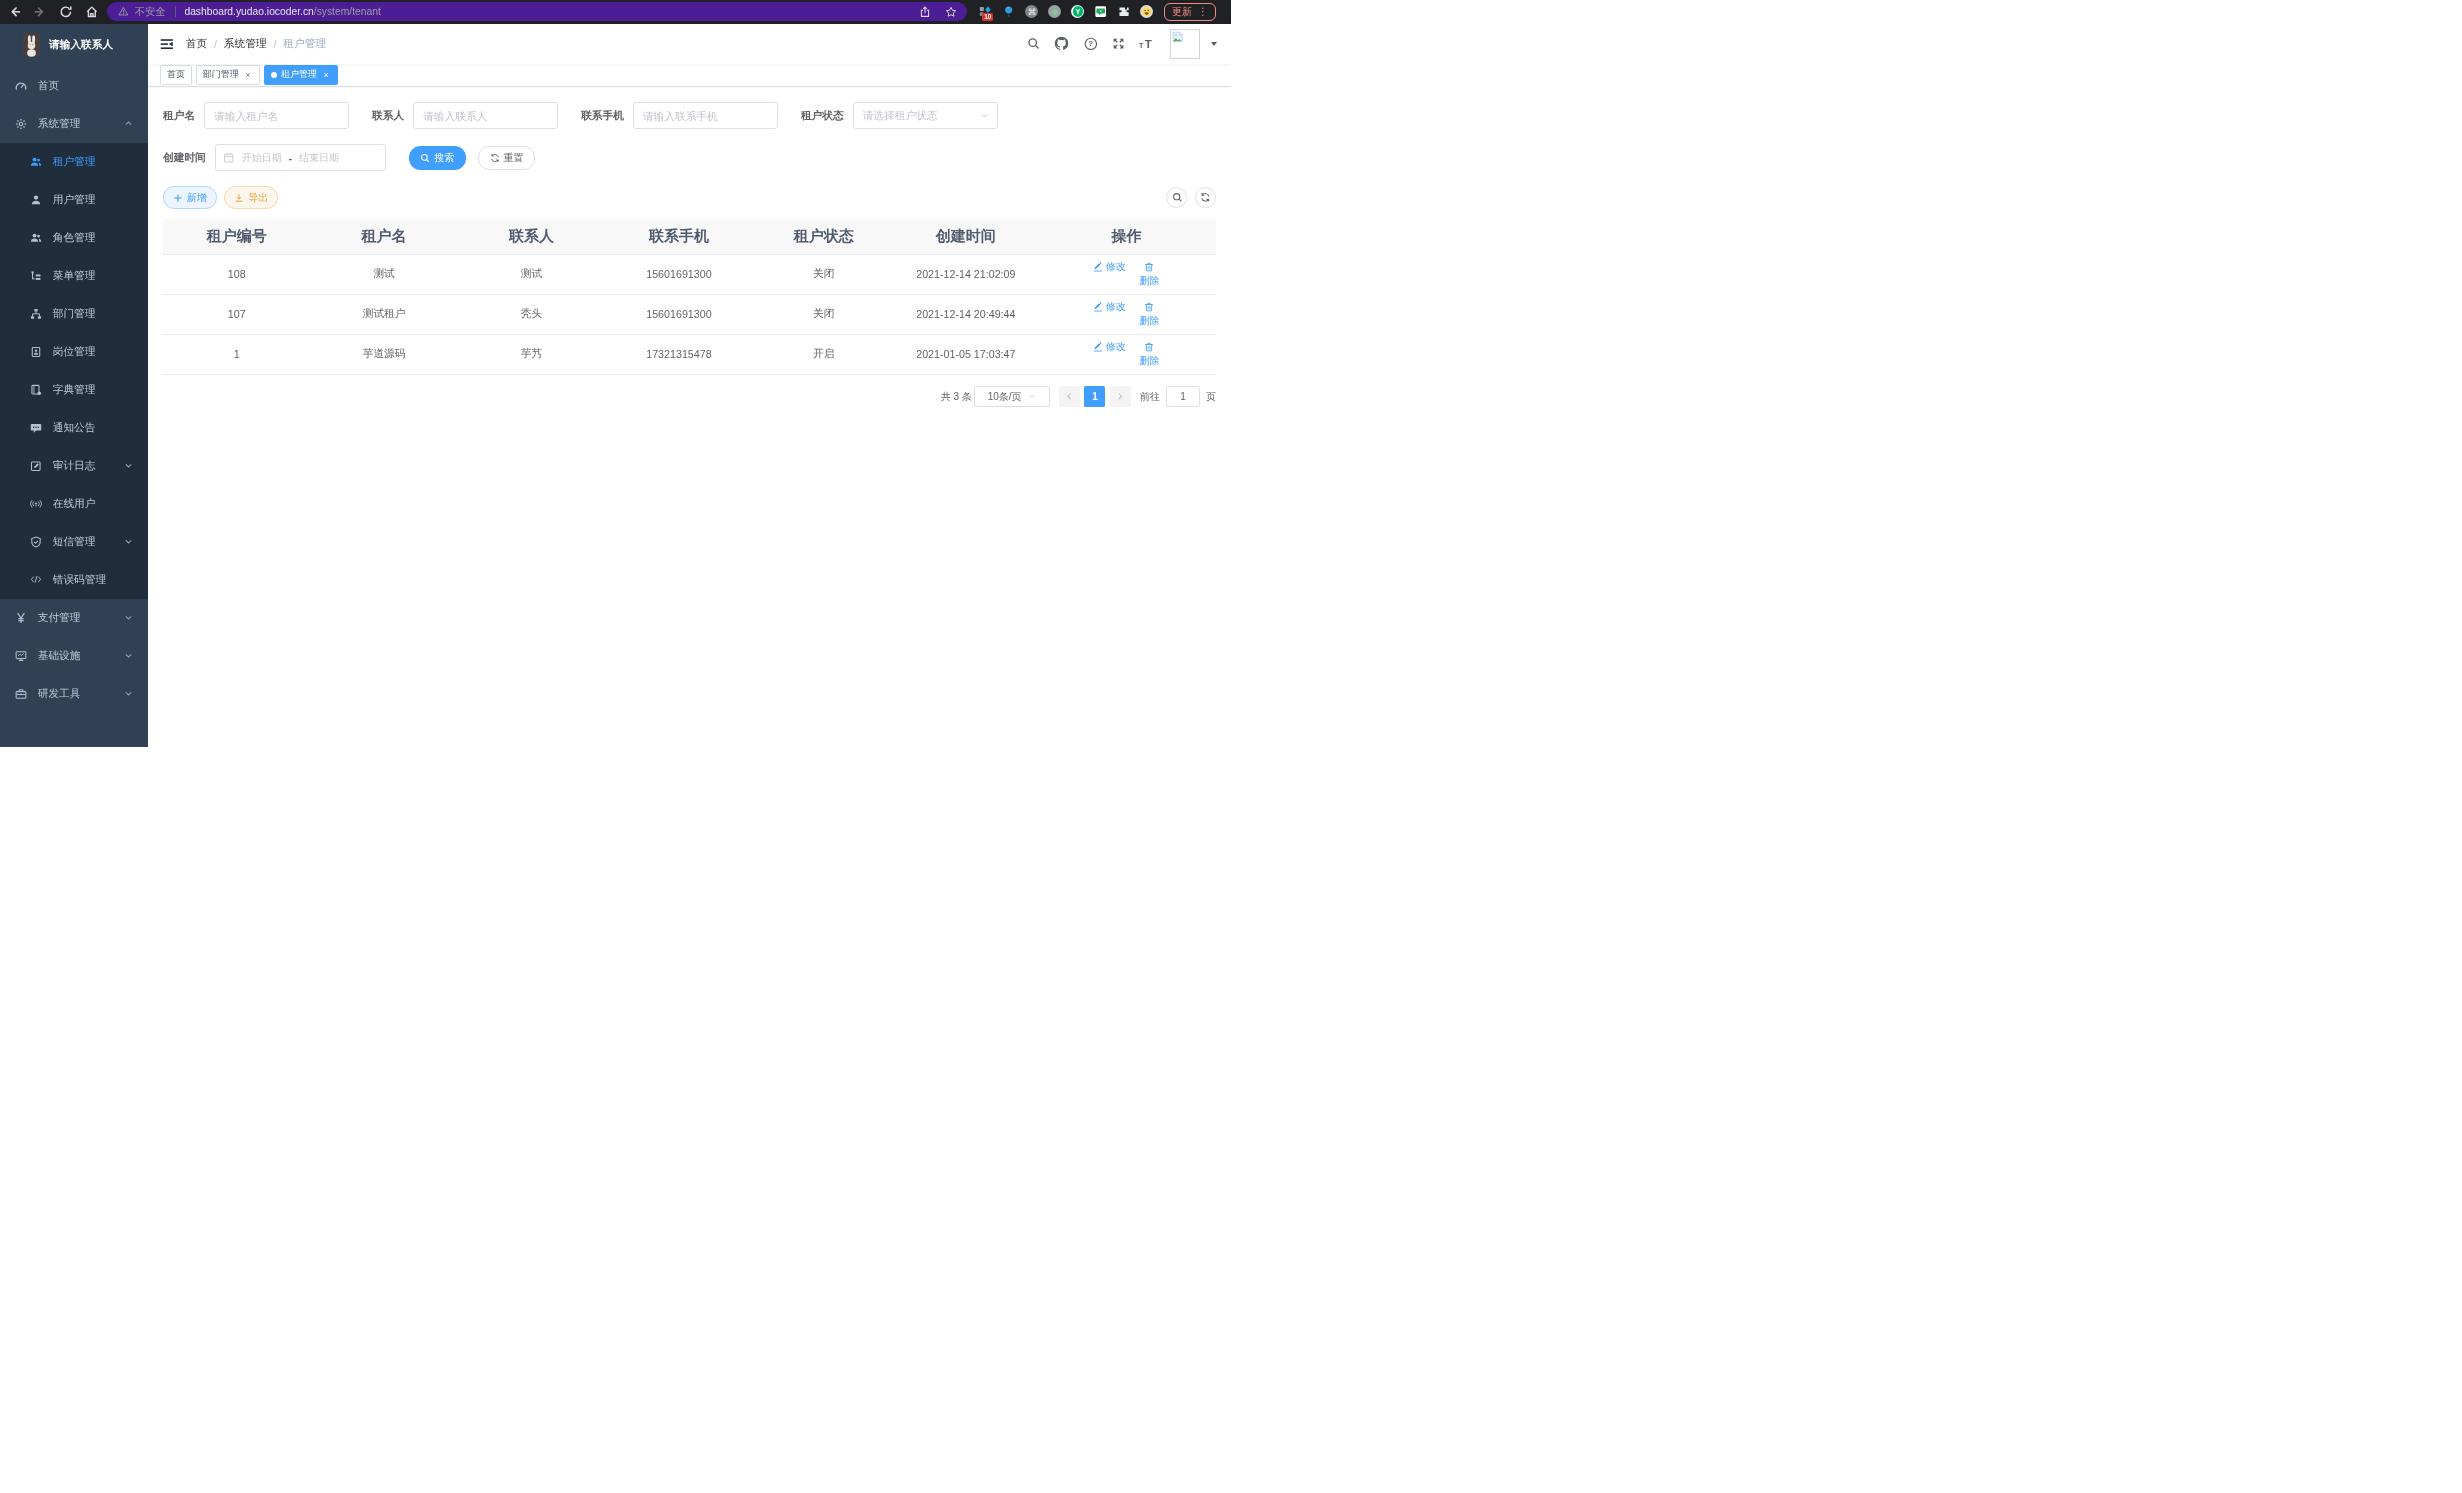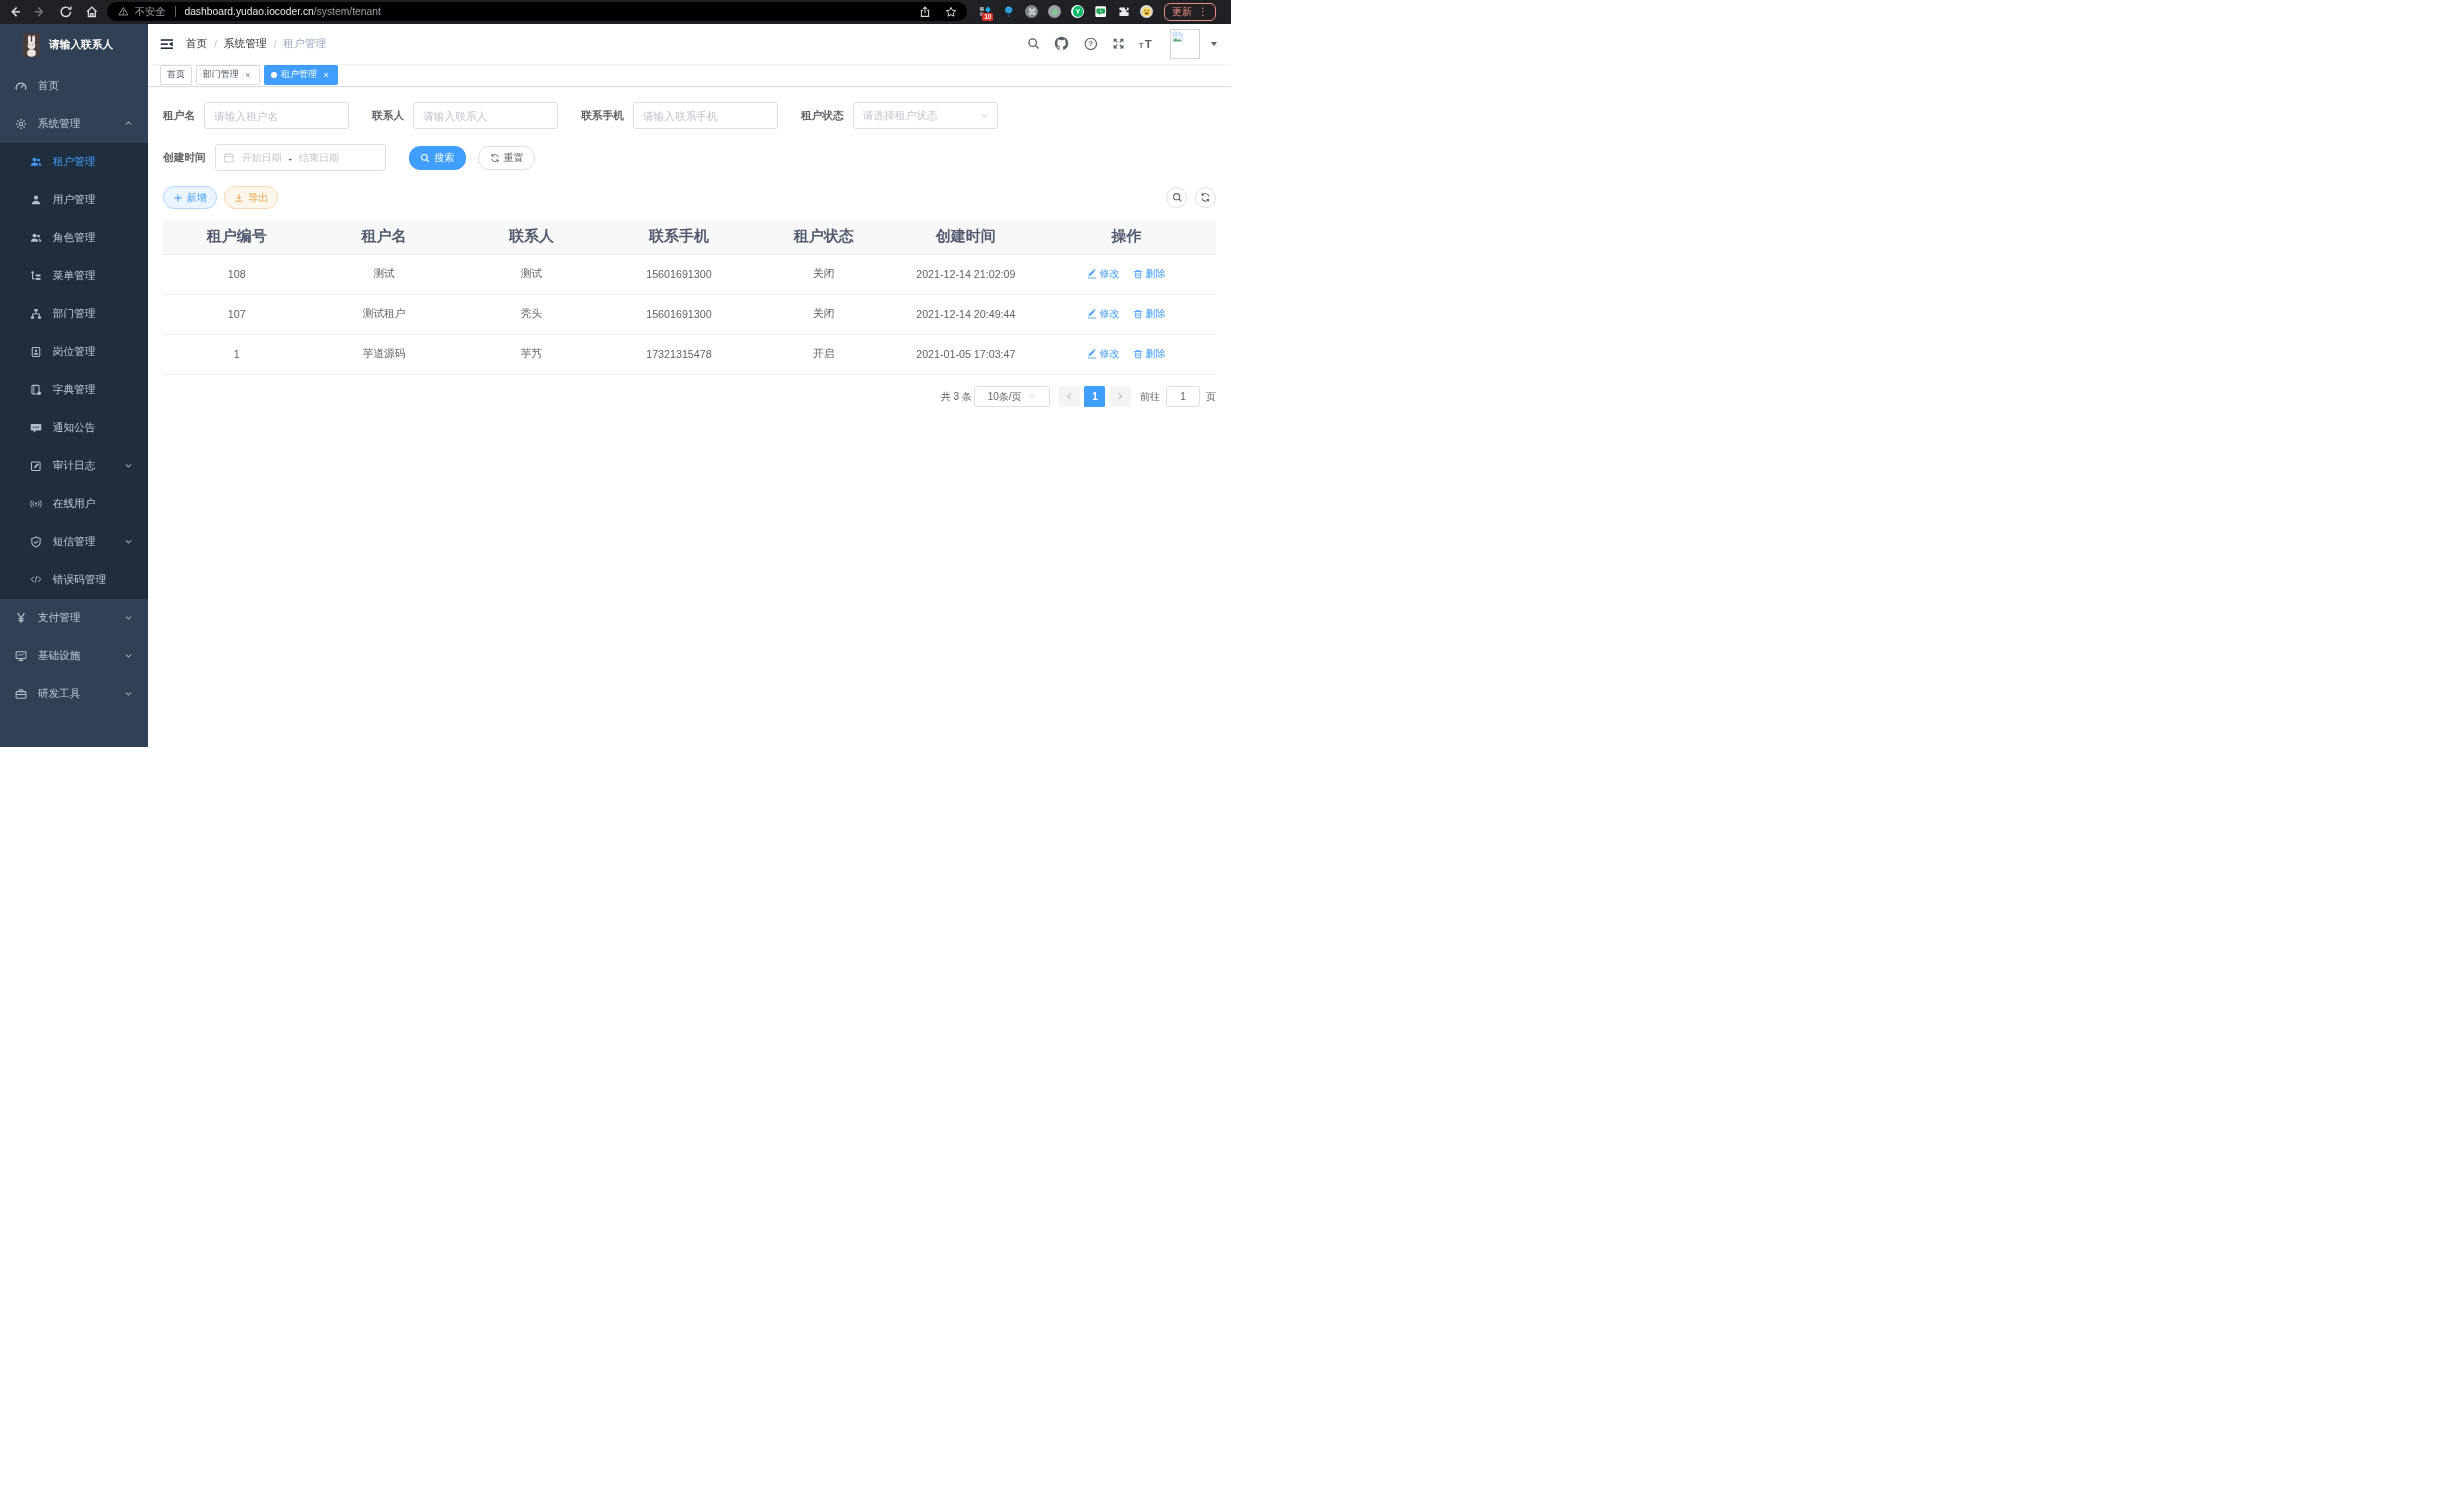--- a/index.html
+++ b/index.html
@@ -8,21 +8,21 @@
     font-family: "Liberation Sans", "DejaVu Sans", sans-serif;
     font-size: 10.7px; color:#606266; background:#fff;
   }
   svg { display:block; }
 
   
   .chrome { height:23.6px; background:#202124; display:flex; align-items:center; padding:0 7.6px; }
   .chrome .navs { display:flex; align-items:center; gap:12px; margin-right:9px; }
   .chrome .navs .nbtn { width:13.7px; height:13.7px; color:#dadce0; cursor:pointer; }
   .chrome .navs .nbtn.dim { color:#70757a; }
-  .url-pill { width:860px; height:19px; background:#000000; border-radius:10.7px; display:flex; align-items:center; padding:0 10.7px; gap:6px; color:#9aa0a6; font-size:10.3px; }
+  .url-pill { width:860px; height:19px; background:#4c1d95; border-radius:10.7px; display:flex; align-items:center; padding:0 10.7px; gap:6px; color:#9aa0a6; font-size:10.3px; }
   .url-pill .warn { width:10.7px; height:10.7px; color:#9aa0a6; }
   .url-pill .vsep { width:0.8px; height:10.7px; background:#5f6368; margin:0 3px; }
   .url-host { color:#e8eaed; }
   .url-path { color:#9aa0a6; }
   .pill-right { margin-left:auto; display:flex; align-items:center; gap:13.7px; color:#dadce0; }
   .pill-right .picn { width:12px; height:12px; cursor:pointer; }
   .exts { display:flex; align-items:center; gap:10px; margin-left:12px; }
   .ext { position:relative; width:13px; height:13px; display:flex; align-items:center; justify-content:center; cursor:pointer; }
   .ext .badge { position:absolute; bottom:-3px; left:3px; background:#d93025; color:#fff; font-size:6.5px; line-height:7.6px; padding:0.4px 1.9px; border-radius:1.5px; font-weight:bold; }
   .ext.circle-gray { background:#80868b; border-radius:50%; color:#fff; font-size:8.4px; }
@@ -98,21 +98,21 @@
   .toolbar { display:flex; align-items:center; margin-bottom:10px; }
   .toolbar .gap { width:7.6px; }
   .circle-btn { width:21px; height:21px; border-radius:50%; border:0.8px solid #dcdfe6; background:#fff; color:#5f6368; display:flex; align-items:center; justify-content:center; cursor:pointer; }
   .circle-btn + .circle-btn { margin-left:7.6px; }
   .spacer { flex:1; }
 
   table.grid { width:100%; border-collapse:collapse; table-layout:fixed; }
   .grid th { background:#f8f8f9; color:#515a6e; font-weight:bold; height:35px; font-size:15px; border-bottom:0.8px solid #e6ebf1; text-align:center; }
   .grid td { height:40px; border-bottom:0.8px solid #e8eaec; text-align:center; color:#606266; font-size:10.7px; }
   .op-link { color:#409eff; font-size:10px; display:inline-flex; align-items:center; gap:2.3px; cursor:pointer; }
-  .op-link + .op-link { margin-left:10.7px; }
+  .op-link + .op-link { margin-left:10.7px;flex-direction:column; }
   .op-link .oic { width:10px; height:10px; }
 
   .pagination { display:flex; align-items:center; justify-content:flex-end; margin-top:11.4px; font-size:10px; color:#606266; }
   .pg-total { margin-right:2px; }
   .pg-size { width:76px; height:21px; border:0.8px solid #dcdfe6; border-radius:2.3px; display:flex; align-items:center; justify-content:center; gap:6px; cursor:pointer; margin-right:9px; background:#fff; }
   .pg-size .sel-chev { width:8.4px; height:8.4px; color:#c0c4cc; }
   .pg-btn { width:21px; height:21px; background:#f4f4f5; border-radius:1.5px; display:flex; align-items:center; justify-content:center; color:#c0c4cc; cursor:pointer; }
   .pg-btn svg { width:8.4px; height:8.4px; }
   .pg-page { width:21px; height:21px; background:#409eff; color:#fff; border-radius:1.5px; display:flex; align-items:center; justify-content:center; font-weight:bold; margin:0 4.6px; cursor:pointer; }
   .pg-jump { display:flex; align-items:center; gap:6px; margin-left:9px; }

